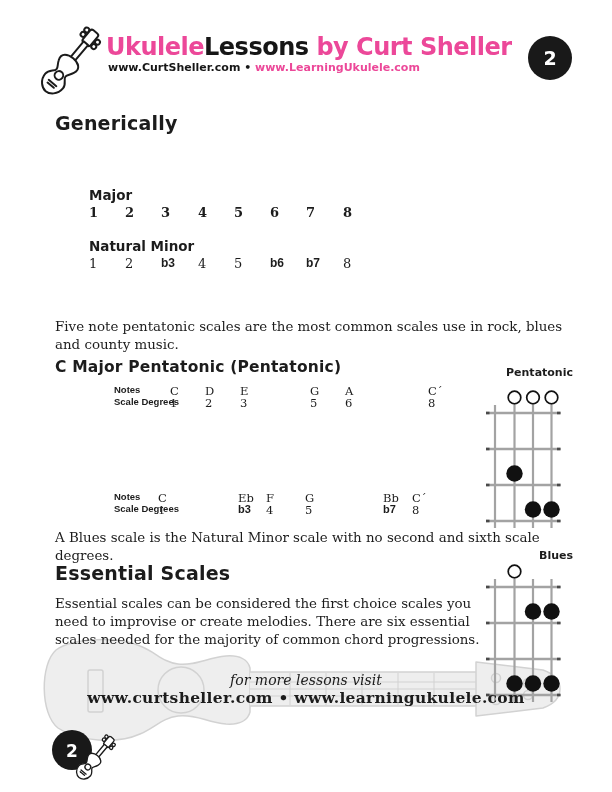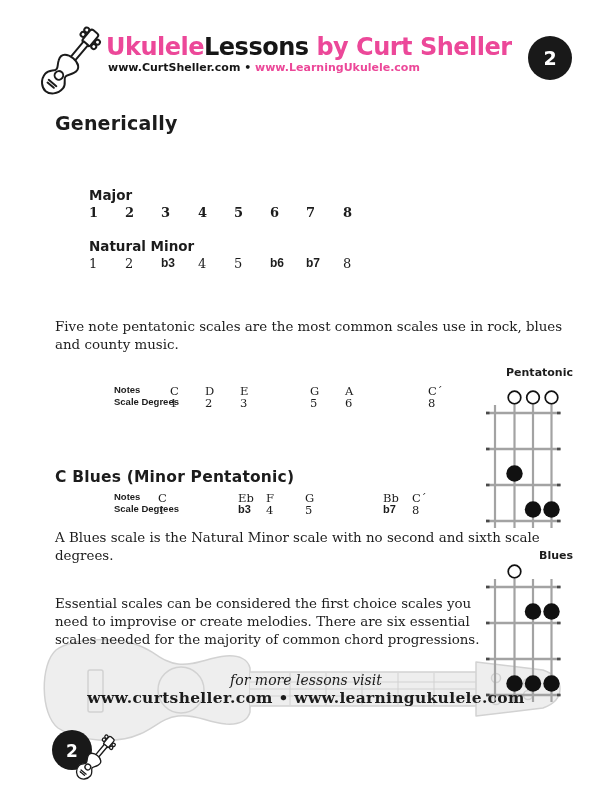--- a/index.html
+++ b/index.html
@@ -107,60 +107,61 @@
     <span class="flat" style="left:161px">b3</span>
     <span class="deg-plain" style="left:198px">4</span>
     <span class="deg-plain" style="left:234px">5</span>
     <span class="flat" style="left:270px">b6</span>
     <span class="flat" style="left:306px">b7</span>
     <span class="deg-plain" style="left:343px">8</span>
   </div>
 
   <div class="abs body-text" style="left:55px; top:318px; width:514px;">Five note pentatonic scales are the most common scales use in rock, blues and county music.</div>
 
+  <div class="abs hand h2" style="left:55px; top:358px;">C Major Pentatonic (Pentatonic)</div>
   <div class="abs tbl-row" style="left:0; top:384px; width:612px; height:13px;">
     <span class="tbl-label" style="left:70px">Notes</span>
     <span class="tbl-val" style="left:170px">C</span>
     <span class="tbl-val" style="left:205px">D</span>
     <span class="tbl-val" style="left:240px">E</span>
     <span class="tbl-val" style="left:310px">G</span>
     <span class="tbl-val" style="left:345px">A</span>
     <span class="tbl-val" style="left:428px">C´</span>
   </div>
   <div class="abs tbl-row" style="left:0; top:396px; width:612px; height:13px;">
     <span class="tbl-label" style="left:70px">Scale Degrees</span>
     <span class="tbl-val" style="left:170px">1</span>
     <span class="tbl-val" style="left:205px">2</span>
     <span class="tbl-val" style="left:240px">3</span>
     <span class="tbl-val" style="left:310px">5</span>
     <span class="tbl-val" style="left:345px">6</span>
     <span class="tbl-val" style="left:428px">8</span>
   </div>
 
-  <div class="abs hand h2" style="left:55px; top:468px;">C Blues (Minor Pentatonic)</div>
   <div class="abs tbl-row" style="left:0; top:491px; width:612px; height:13px;">
     <span class="tbl-label" style="left:70px">Notes</span>
     <span class="tbl-val" style="left:158px">C</span>
     <span class="tbl-val" style="left:238px">Eb</span>
     <span class="tbl-val" style="left:266px">F</span>
     <span class="tbl-val" style="left:305px">G</span>
     <span class="tbl-val" style="left:383px">Bb</span>
     <span class="tbl-val" style="left:412px">C´</span>
   </div>
   <div class="abs tbl-row" style="left:0; top:503px; width:612px; height:13px;">
     <span class="tbl-label" style="left:70px">Scale Degrees</span>
     <span class="tbl-val" style="left:158px">1</span>
     <span class="flat" style="left:238px; font-size:11px;">b3</span>
     <span class="tbl-val" style="left:266px">4</span>
     <span class="tbl-val" style="left:305px">5</span>
     <span class="flat" style="left:383px; font-size:11px;">b7</span>
     <span class="tbl-val" style="left:412px">8</span>
   </div>
   <div class="abs body-text" style="left:55px; top:529px; width:520px;">A Blues scale is the Natural Minor scale with no second and sixth scale degrees.</div>
 
+  <div class="abs hand h1" style="left:55px; top:562px;">Essential Scales</div>
   <div class="abs body-text" style="left:55px; top:595px; width:430px;">Essential scales can be considered the first choice scales you need to improvise or create melodies. There are six essential scales needed for the majority of common chord progressions.</div>
 
   <div class="abs diag-label" style="left:483px; top:366px;">Pentatonic</div>
   <svg class="abs" style="left:483px; top:389px;" width="82" height="146" viewBox="0 0 82 146">
       <line x1="12" y1="16" x2="12" y2="139" stroke="#a3a3a3" stroke-width="2.2"></line>
       <line x1="31.5" y1="16" x2="31.5" y2="139" stroke="#a3a3a3" stroke-width="2.2"></line>
       <line x1="50" y1="16" x2="50" y2="139" stroke="#a3a3a3" stroke-width="2.2"></line>
       <line x1="68.5" y1="16" x2="68.5" y2="139" stroke="#a3a3a3" stroke-width="2.2"></line>
       <line x1="3" y1="24" x2="77.5" y2="24" stroke="#a3a3a3" stroke-width="2.4"></line>
       <line x1="3" y1="24" x2="6.5" y2="24" stroke="#4a4a4a" stroke-width="2.6"></line>

